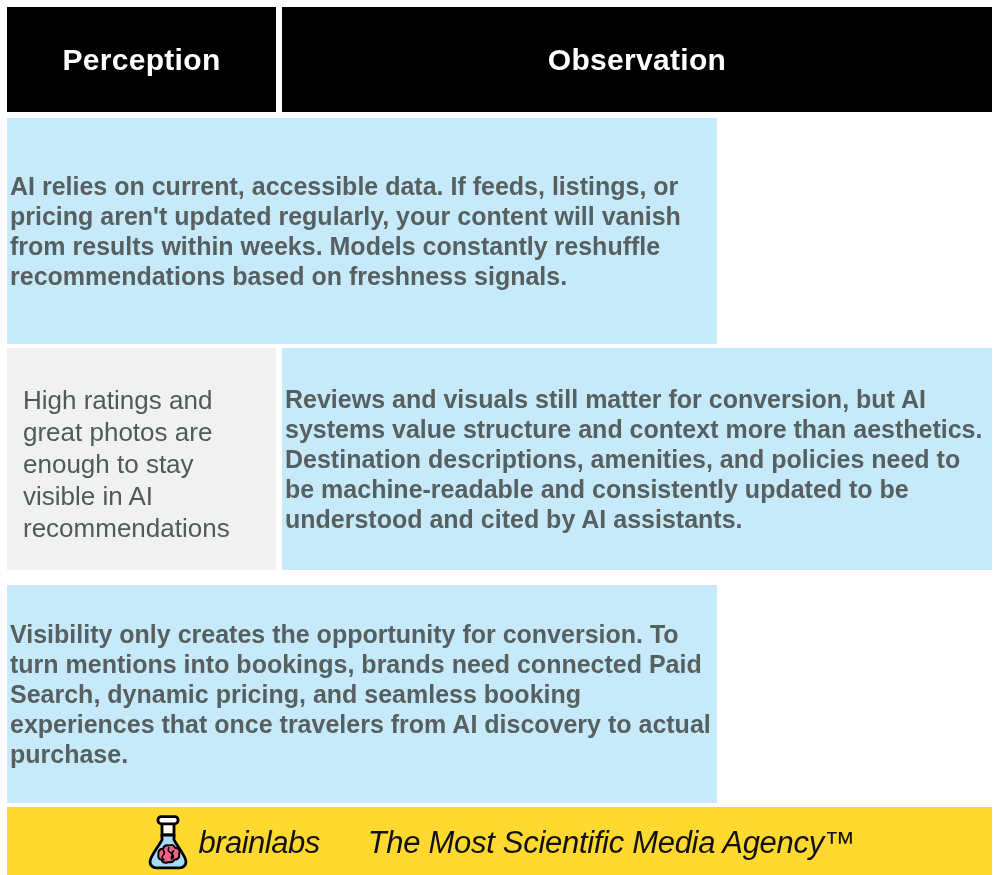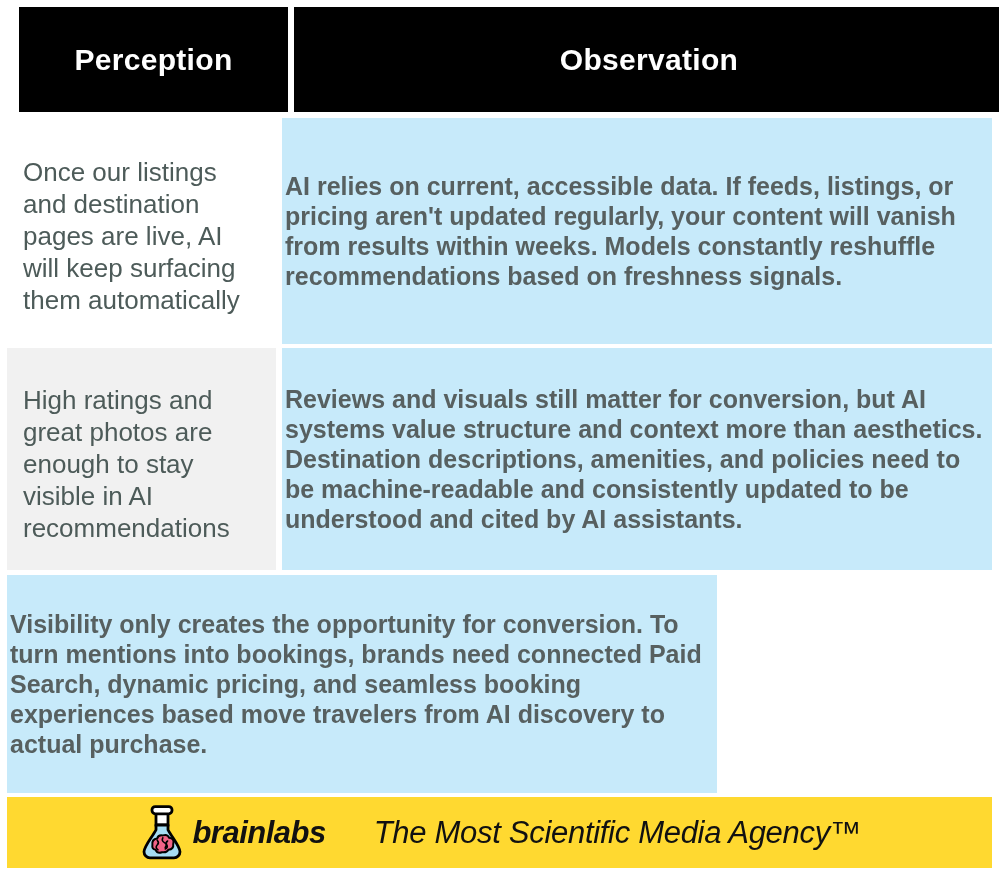--- a/index.html
+++ b/index.html
@@ -12,30 +12,30 @@
   *{box-sizing:border-box; margin:0; padding:0;}
   html,body{width:999px; height:875px; background:#ffffff;
     font-family:"Liberation Sans", sans-serif; overflow:hidden;}
   .page{padding:7px; width:999px; height:875px;}
   .row{display:flex; gap:6px;}
   .cell{flex:none;}
   .col-l{width:269px;}
   .col-r{width:710px;}
 
   
-  .header-row{height:105px; margin-bottom:6px;margin-left:12px;}
+  .header-row{height:105px; margin-bottom:6px;}
   .header-cell{
     background:var(--header-bg,#000); color:var(--header-text,#fff);
     display:flex; align-items:center; justify-content:center;
     font-size:30px; font-weight:bold; letter-spacing:.3px;
   }
 
   
   .body-row-1{height:226px; margin-bottom:4px;}
-  .body-row-2{height:222px; margin-bottom:5px;}
+  .body-row-2{height:222px; margin-bottom:15px;}
   .body-row-3{height:218px; margin-bottom:4px;}
 
   .p-cell{
     display:flex; align-items:center;
     padding:0 21px 0 16px;
     color:var(--perception-text,#4d5b59);
     font-size:26px; line-height:32px; font-weight:400;
   }
   .p-cell .txt{margin-top:9px;}
   .p-cell.alt{background:var(--perception-alt-bg,#f1f1f1);}
@@ -48,59 +48,56 @@
     font-size:25px; line-height:30px; font-weight:bold;
   }
 
   
   .footer{
     height:71px; background:var(--footer-bg,#ffd930);
     display:flex; align-items:center; justify-content:center;
   }
   .flask{display:flex; align-items:center; margin-right:6px;}
   .brand{
-    font-size:31px; font-weight:bold; font-style:italic;
+    font-size:31px; font-weight:normal; font-style:italic;
     letter-spacing:-.5px; color:var(--footer-text,#111);
   }
   .tagline{
     margin-left:48px; font-size:31px; font-style:italic;
     letter-spacing:-.3px; color:var(--footer-text,#111);
   }
 </style>
 </head>
 <body>
 
 <div class="page">
 
   <div class="row header-row">
     <div class="cell col-l header-cell">Perception</div>
     <div class="cell col-r header-cell">Observation</div>
   </div>
 
   <div class="row body-row-1">
-    <div class="cell col-l p-cell">
-      <div class="txt">Once our listings and destination pages are live, AI will keep surfacing them automatically</div>
-    </div>
     <div class="cell col-r o-cell">
       <div class="txt">AI relies on current, accessible data. If feeds, listings, or pricing aren't updated regularly, your content will vanish from results within weeks. Models constantly reshuffle recommendations based on freshness signals.</div>
     </div>
   </div>
 
   <div class="row body-row-2">
     <div class="cell col-l p-cell alt">
       <div class="txt">High ratings and great photos are enough to stay visible in AI recommendations</div>
     </div>
     <div class="cell col-r o-cell">
       <div class="txt">Reviews and visuals still matter for conversion, but AI systems value structure and context more than aesthetics. Destination descriptions, amenities, and policies need to be machine-readable and consistently updated to be understood and cited by AI assistants.</div>
     </div>
   </div>
 
   <div class="row body-row-3">
     <div class="cell col-r o-cell">
-      <div class="txt">Visibility only creates the opportunity for conversion. To turn mentions into bookings, brands need connected Paid Search, dynamic pricing, and seamless booking experiences based move travelers from AI discovery to actual purchase.</div>
+      <div class="txt">Visibility only creates the opportunity for conversion. To turn mentions into bookings, brands need connected Paid Search, dynamic pricing, and seamless booking experiences that once travelers from AI discovery to actual purchase.</div>
     </div>
   </div>
 
   <div class="footer">
     <span class="flask">
       <svg width="48" height="56" viewBox="0 0 60 70" aria-hidden="true">
 
         <rect x="22.5" y="7" width="15" height="18" fill="#ffffff" stroke="#000000" stroke-width="3.5"></rect>
 
         <rect x="17.5" y="2" width="25" height="9" rx="4" fill="#ffffff" stroke="#000000" stroke-width="3.5"></rect>

